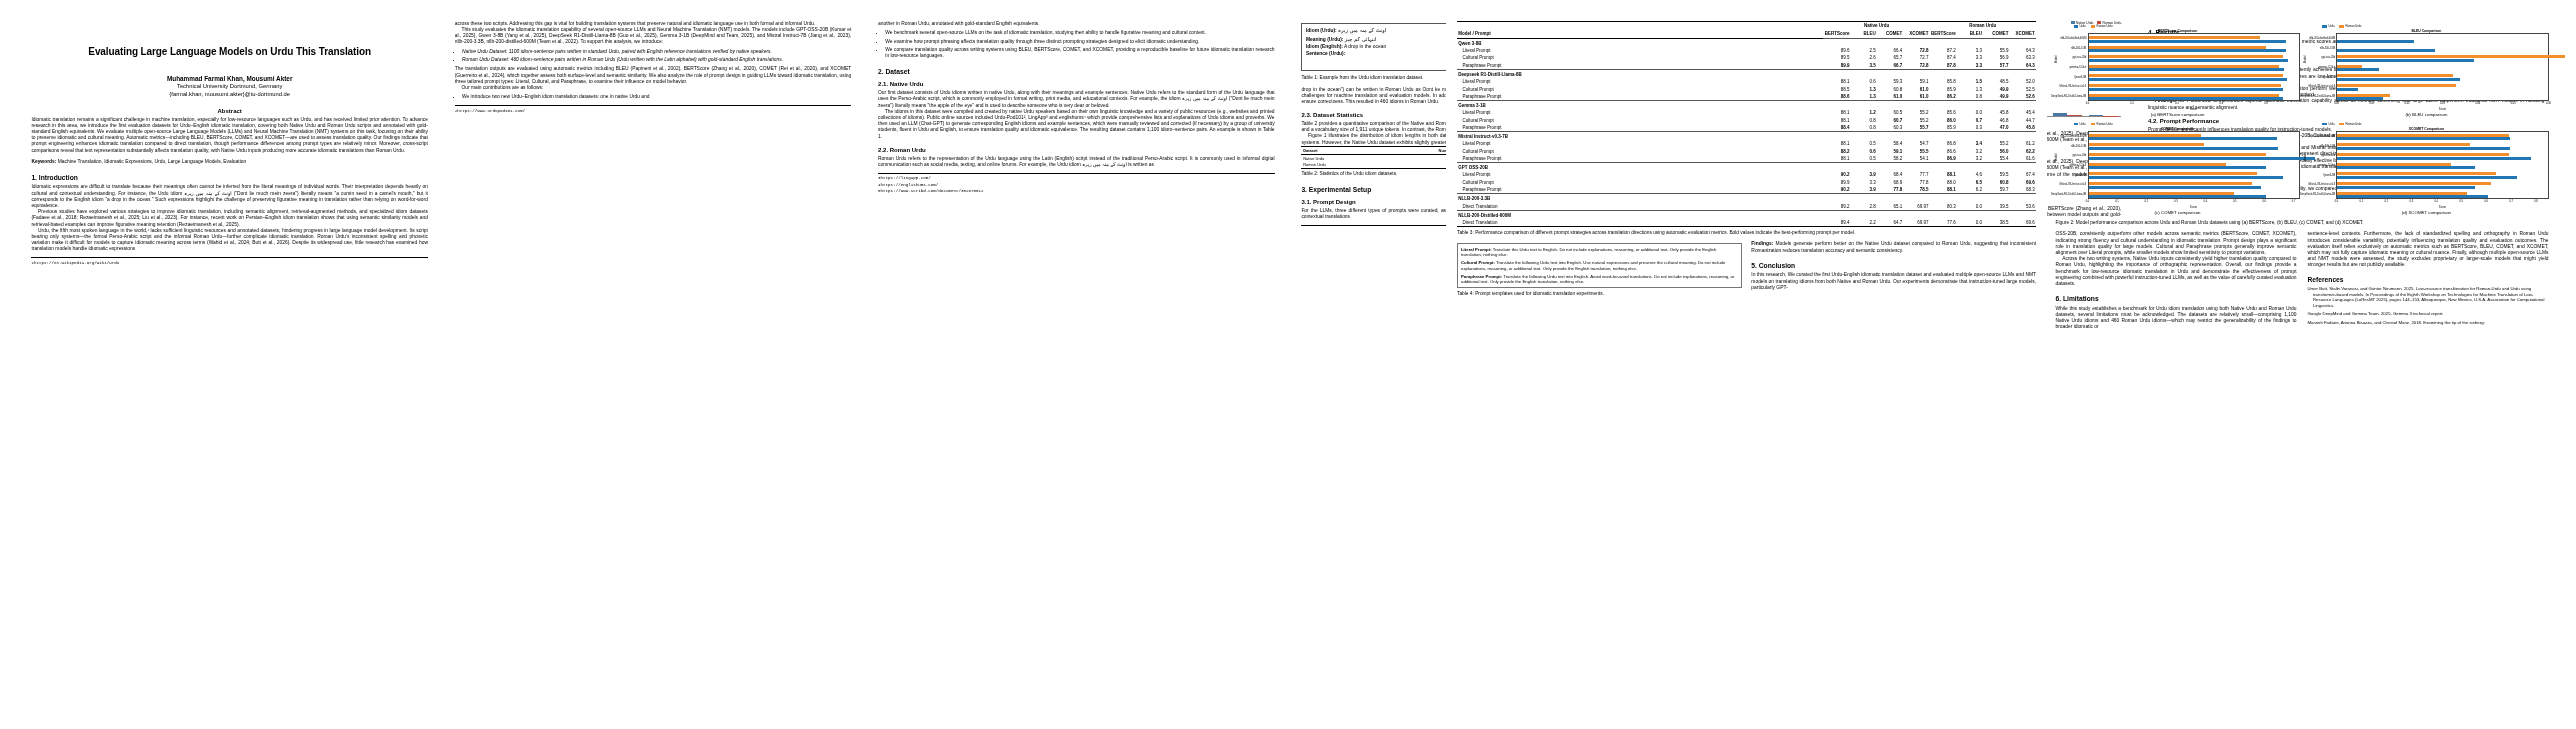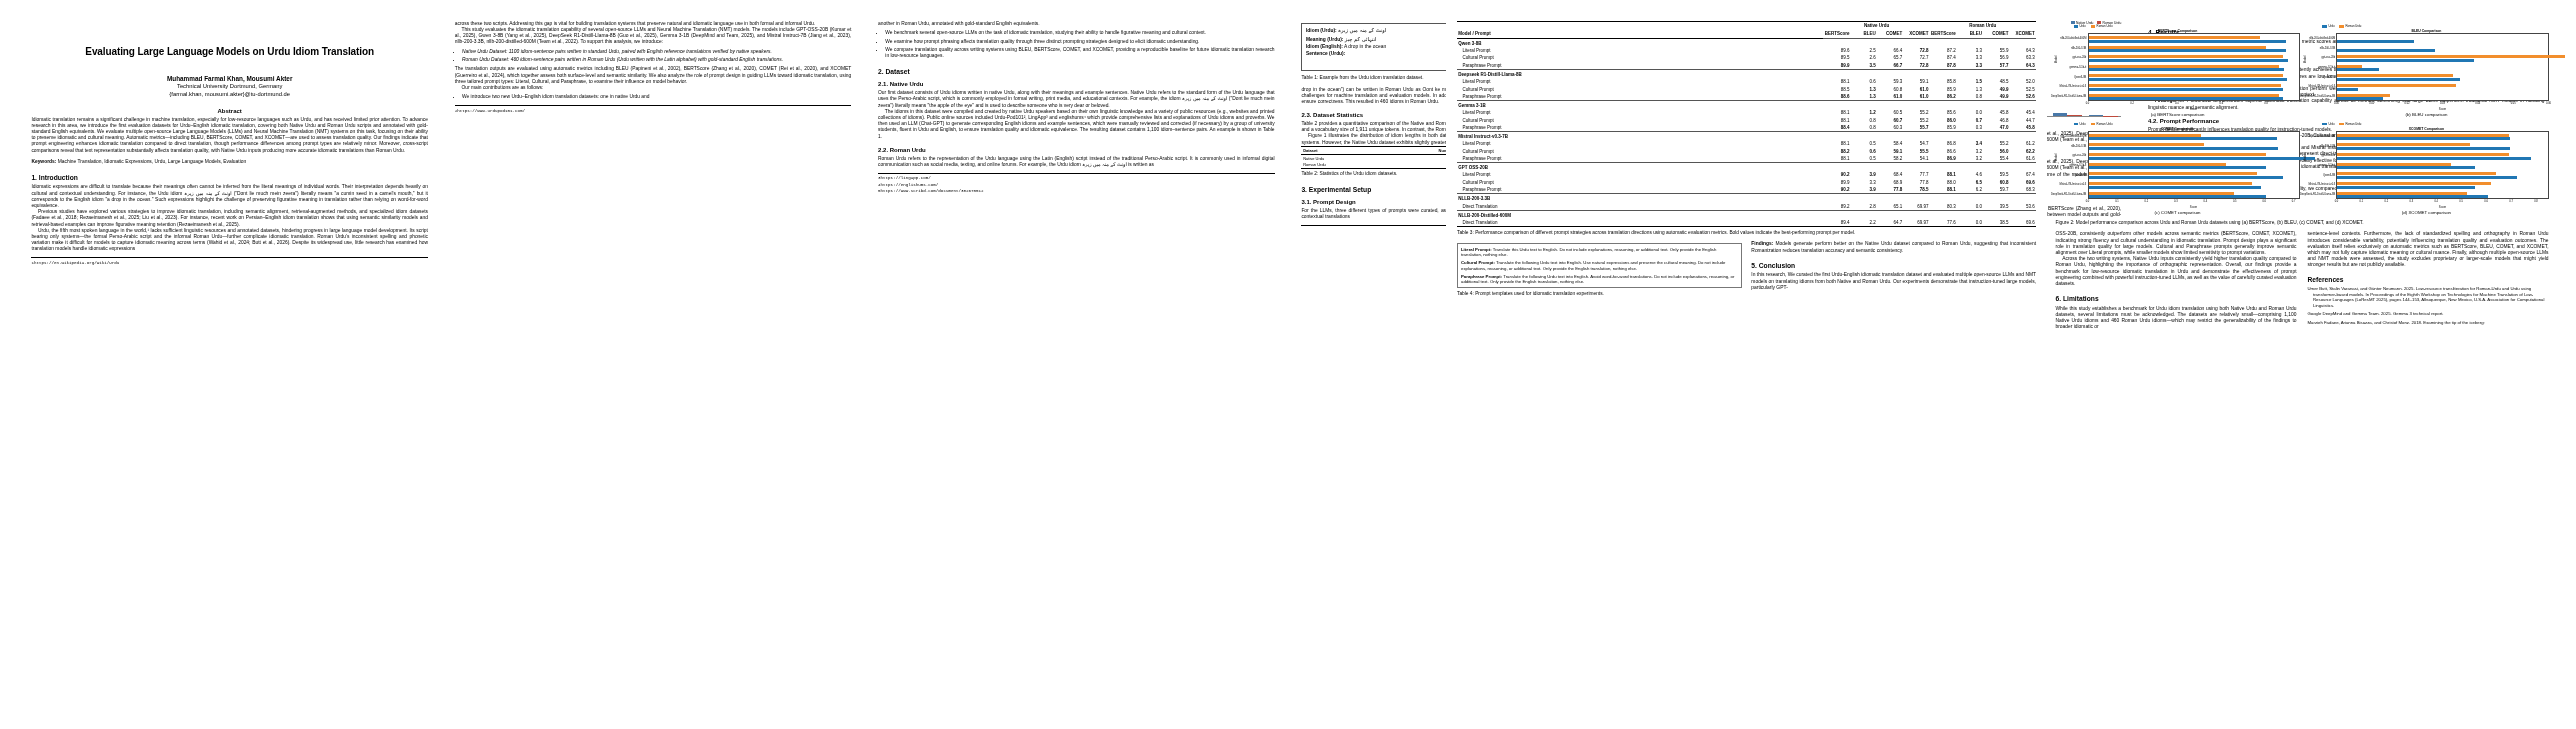--- a/index.html
+++ b/index.html
@@ -98,21 +98,21 @@
   .promptbox b{font-weight:bold;}
   .findings{font-size:4.9px;line-height:1.27;text-align:justify;text-indent:6.7px;}
 </style>
 </head>
 <body>
 
 <div class="page">
 <div class="cols">
 
   <div class="col">
-    <h1 class="title">Evaluating Large Language Models on Urdu Idiom Translation</h1>
+    <h1 class="title">Evaluating Large Language Models on Urdu This Translation</h1>
     <div class="authors">Muhammad Farmal Khan, Mousumi Akter</div>
     <div class="affil">Technical University Dortmund, Germany</div>
     <div class="email">{farmal.khan, mousumi.akter}@tu-dortmund.de</div>
     <div class="abs-head">Abstract</div>
     <p class="noind">Idiomatic translation remains a significant challenge in machine translation, especially for low-resource languages such as Urdu, and has received limited prior attention. To advance research in this area, we introduce the first evaluation datasets for Urdu–English idiomatic translation, covering both Native Urdu and Roman Urdu scripts and annotated with gold-standard English equivalents. We evaluate multiple open-source Large Language Models (LLMs) and Neural Machine Translation (NMT) systems on this task, focusing on their ability to preserve idiomatic and cultural meaning. Automatic metrics—including BLEU, BERTScore, COMET, and XCOMET—are used to assess translation quality. Our findings indicate that prompt engineering enhances idiomatic translation compared to direct translation, though performance differences among prompt types are relatively minor. Moreover, cross-script comparisons reveal that text representation substantially affects translation quality, with Native Urdu inputs producing more accurate idiomatic translations than Roman Urdu.</p>
     <div class="kw">
       <b>Keywords:</b>
       <span>Machine Translation, Idiomatic Expressions, Urdu, Large Language Models, Evaluation</span>
     </div>
 

